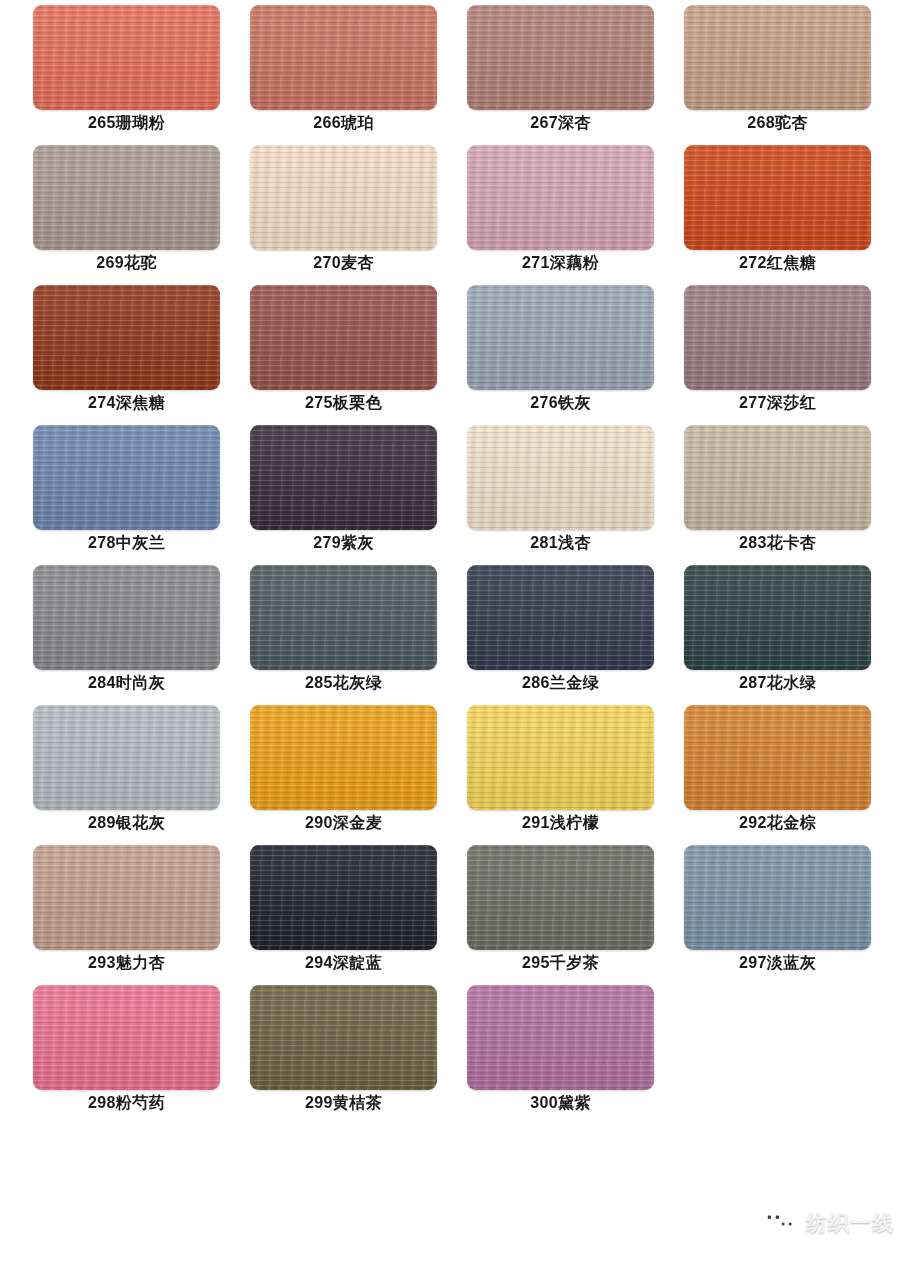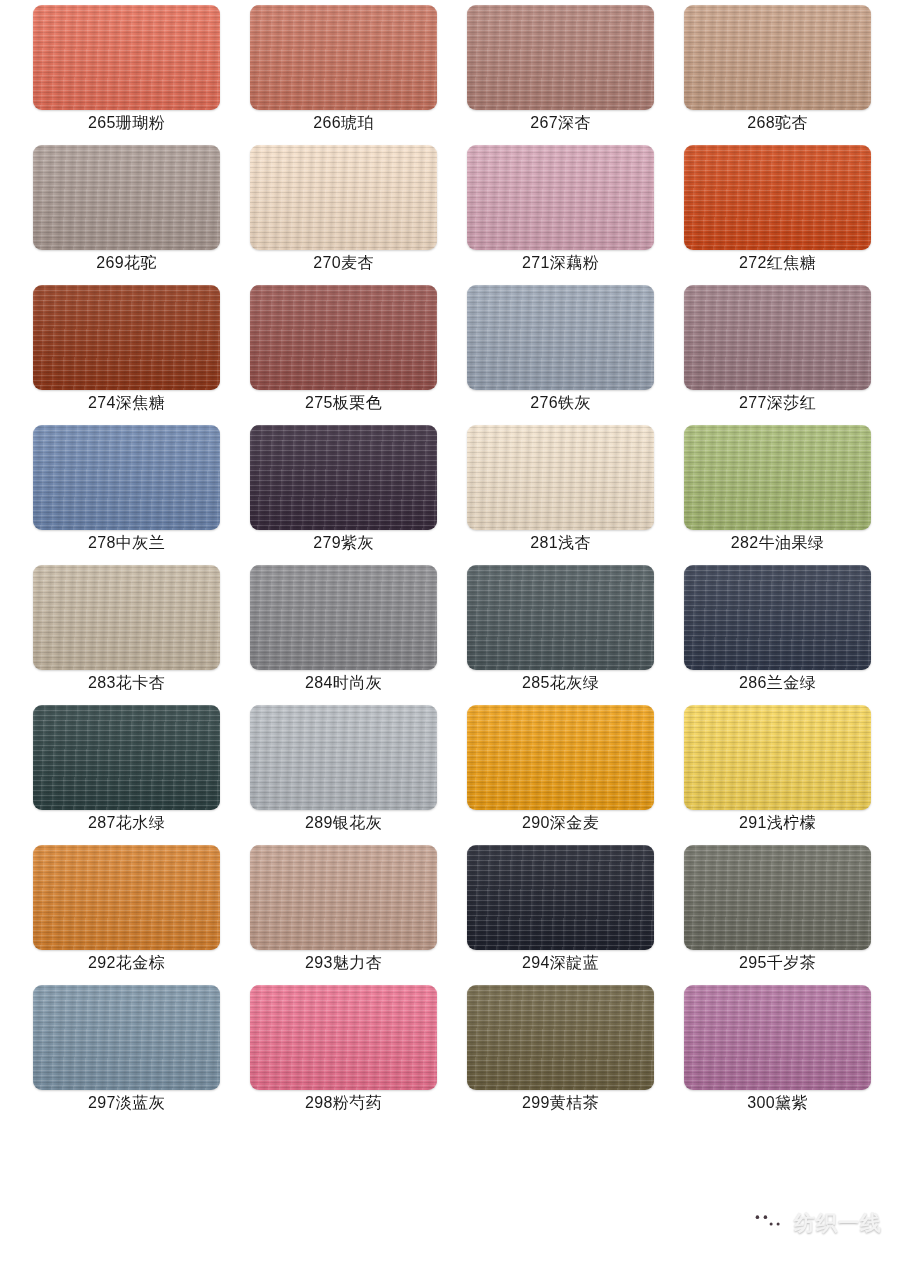--- a/index.html
+++ b/index.html
@@ -77,31 +77,31 @@
     pointer-events: none;
   }
 
   .swatch-label {
     position: absolute;
     left: 0;
     top: 107px;
     width: 187px;
     text-align: center;
     font-size: 16px;
-    font-weight: 400;
+    font-weight: 700;
     color: #1a1a1a;
     letter-spacing: 0.4px;
     line-height: 22px;
     white-space: nowrap;
   }
 
   
   #watermark {
     position: absolute;
-    right: 18px;
+    right: 6px;
     top: 1208px;
     display: flex;
     align-items: center;
     gap: 6px;
     opacity: 0.92;
     pointer-events: none;
   }
   #watermark .wm-logo {
     display: block;
   }
@@ -171,24 +171,20 @@
       <div class="swatch-chip" style="background-color: rgb(110, 135, 176);"></div>
       <div class="swatch-label">278中灰兰</div>
     </div>
     <div class="swatch-cell">
       <div class="swatch-chip" style="background-color: rgb(58, 44, 62);"></div>
       <div class="swatch-label">279紫灰</div>
     </div>
     <div class="swatch-cell">
       <div class="swatch-chip" style="background-color: rgb(242, 226, 204);"></div>
       <div class="swatch-label">281浅杏</div>
-    </div>
-    <div class="swatch-cell">
-      <div class="swatch-chip" style="background-color: rgb(168, 188, 117);"></div>
-      <div class="swatch-label">282牛油果绿</div>
     </div>
     <div class="swatch-cell">
       <div class="swatch-chip" style="background-color: rgb(199, 185, 164);"></div>
       <div class="swatch-label">283花卡杏</div>
     </div>
     <div class="swatch-cell">
       <div class="swatch-chip" style="background-color: rgb(138, 138, 142);"></div>
       <div class="swatch-label">284时尚灰</div>
     </div>
     <div class="swatch-cell">

